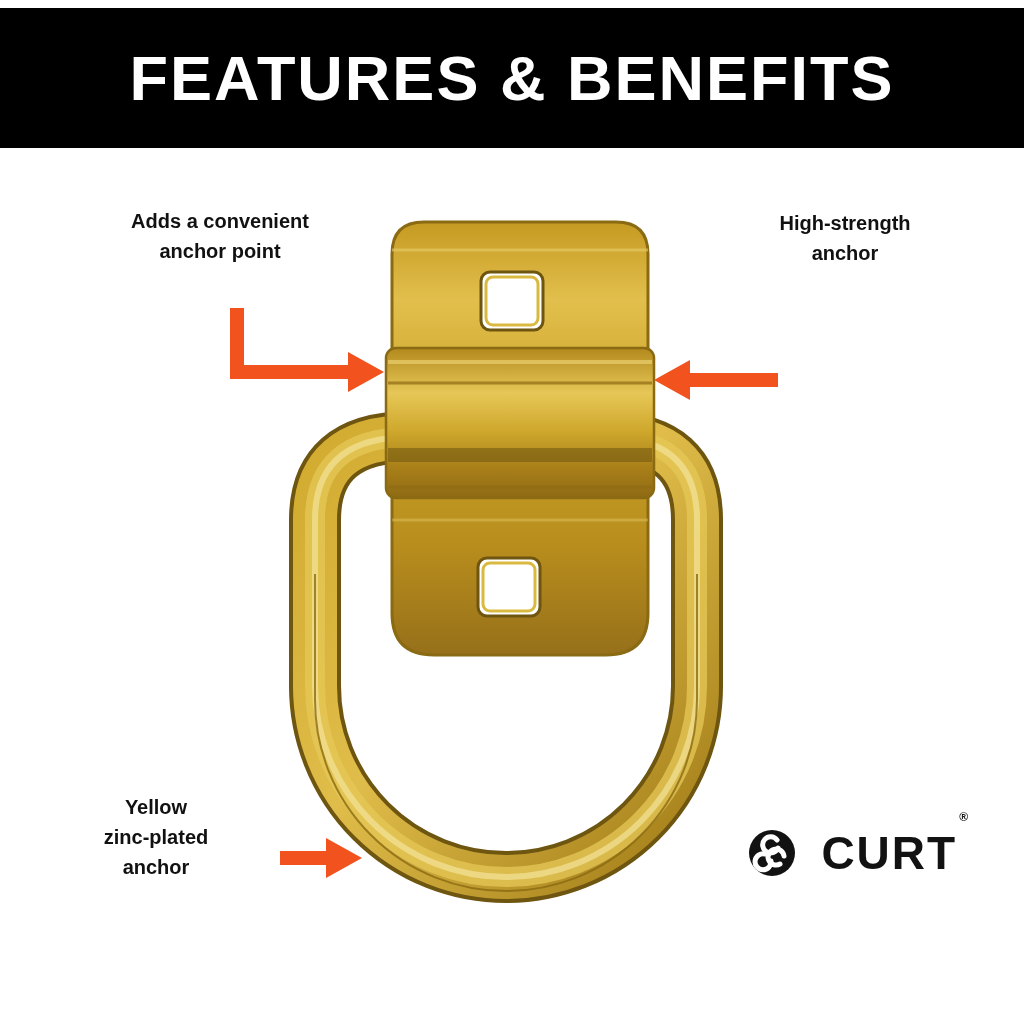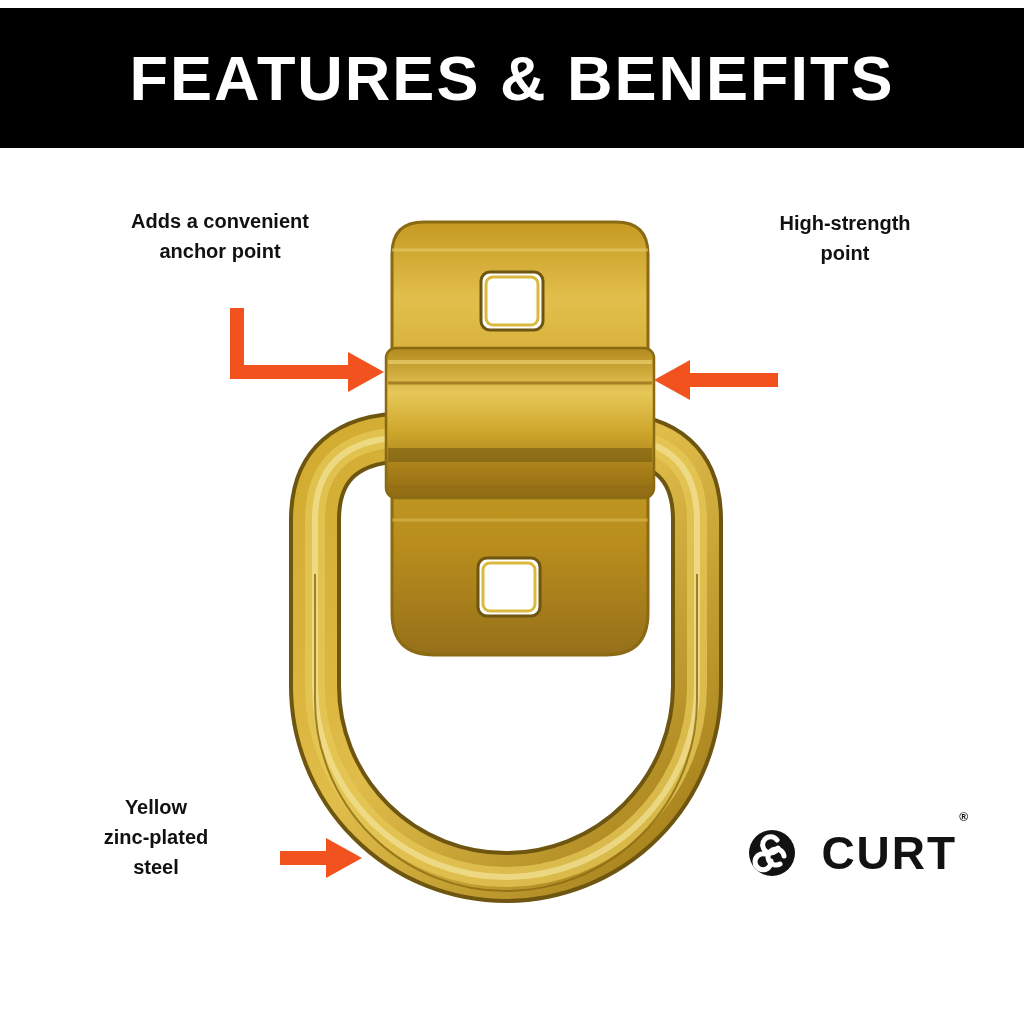--- a/index.html
+++ b/index.html
@@ -61,24 +61,24 @@
 
 <div class="canvas">
 
   <div class="header-bar">
     <div class="header-title">FEATURES &amp; BENEFITS</div>
   </div>
 
   <div class="callout callout-anchor">Adds a convenient
 anchor point</div>
   <div class="callout callout-steel">High-strength
-point</div>
+anchor</div>
   <div class="callout callout-finish">Yellow
 zinc-plated
-steel</div>
+anchor</div>
 
   <svg class="art" viewBox="0 0 1024 1024">
     <defs>
       <linearGradient id="goldPlate" x1="0" y1="0" x2="0" y2="1">
         <stop offset="0" stop-color="#c59a22"></stop>
         <stop offset="0.18" stop-color="#e2bf4c"></stop>
         <stop offset="0.45" stop-color="#c9a227"></stop>
         <stop offset="0.75" stop-color="#b88d1d"></stop>
         <stop offset="1" stop-color="#96701a"></stop>
       </linearGradient>

